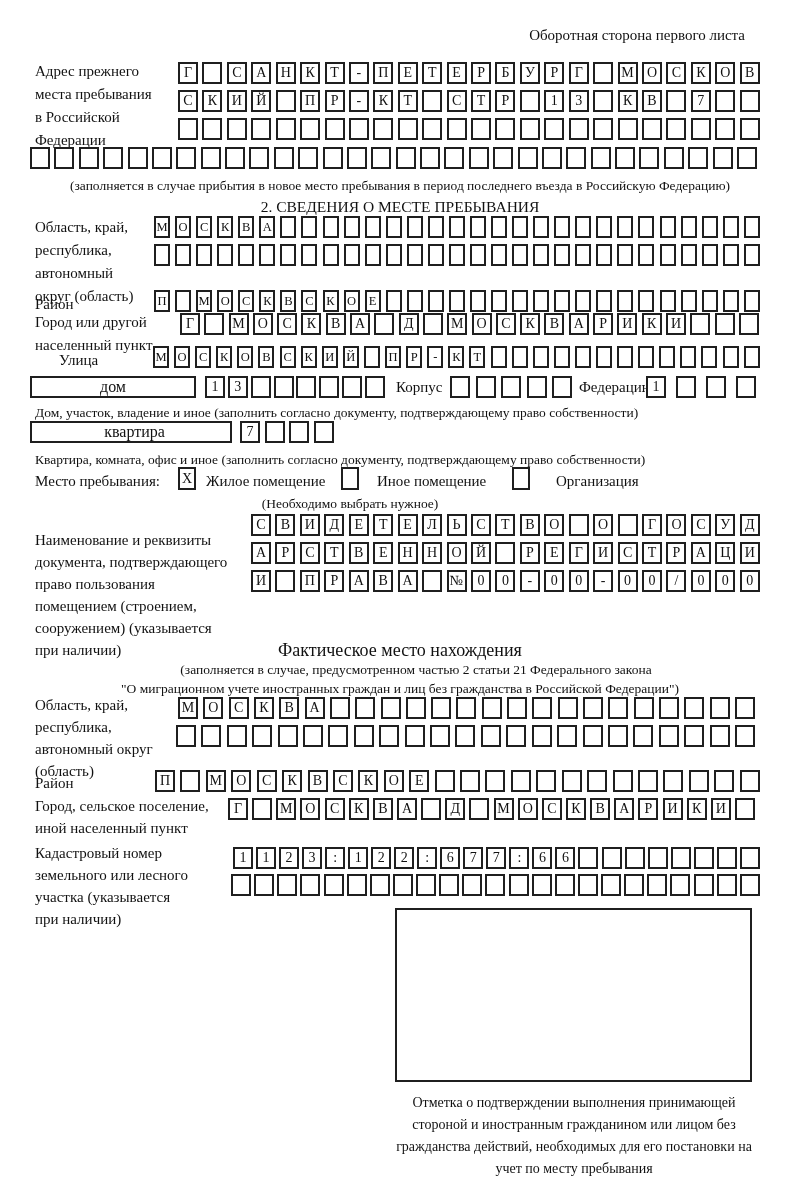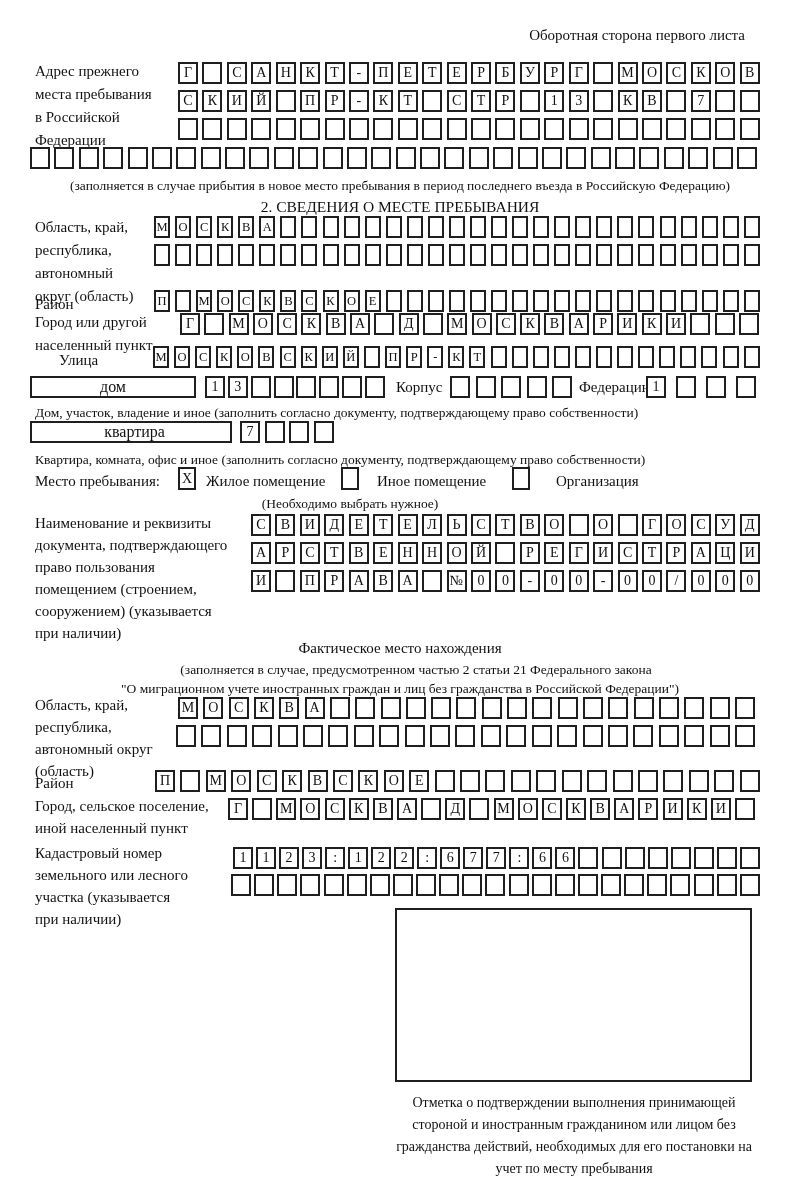--- a/index.html
+++ b/index.html
@@ -347,21 +347,21 @@
 
   <div class="abs lbl" style="left:35px; top:470px;">Место пребывания:</div>
   <div class="abs checkbox" style="left:178px; top:467px;">X</div>
   <div class="abs lbl" style="left:206px; top:470px;">Жилое помещение</div>
   <div class="abs checkbox" style="left:341px; top:467px;"></div>
   <div class="abs lbl" style="left:377px; top:470px;">Иное помещение</div>
   <div class="abs checkbox" style="left:512px; top:467px;"></div>
   <div class="abs lbl" style="left:556px; top:470px;">Организация</div>
   <div class="abs note center" style="left:240px; top:494px; width:220px;">(Необходимо выбрать нужное)</div>
 
-  <div class="abs lbl lh22" style="left:35px; top:512px; width:215px;">Наименование и реквизиты
+  <div class="abs lbl lh22" style="left:35px; top:529px; width:215px;">Наименование и реквизиты
 документа, подтверждающего
 право пользования
 помещением (строением,
 сооружением) (указывается
 при наличии)</div>
   <div class="abs cells" style="left:251px; top:514px; width:509px;">
       <div class="cell">С</div>
       <div class="cell">В</div>
       <div class="cell">И</div>
       <div class="cell">Д</div>
@@ -423,21 +423,21 @@
       <div class="cell">0</div>
       <div class="cell">-</div>
       <div class="cell">0</div>
       <div class="cell">0</div>
       <div class="cell">/</div>
       <div class="cell">0</div>
       <div class="cell">0</div>
       <div class="cell">0</div>
     </div>
 
-  <div class="abs title center" style="left:0; top:640px; width:800px; font-size:15px;">Фактическое место нахождения</div>
+  <div class="abs title center" style="left:0; top:640px; width:800px; font-size:18px;">Фактическое место нахождения</div>
   <div class="abs note center" style="left:16px; top:660px; width:800px;">(заполняется в случае, предусмотренном частью 2 статьи 21 Федерального закона</div>
   <div class="abs note center" style="left:0; top:679px; width:800px;">"О миграционном учете иностранных граждан и лиц без гражданства в Российской Федерации")</div>
 
   <div class="abs lbl lh22" style="left:35px; top:694px; width:140px;">Область, край,
 республика,
 автономный округ
 (область)</div>
   <div class="abs cells" style="left:178px; top:697px; width:577px;">
       <div class="cell">М</div>
       <div class="cell">О</div>

